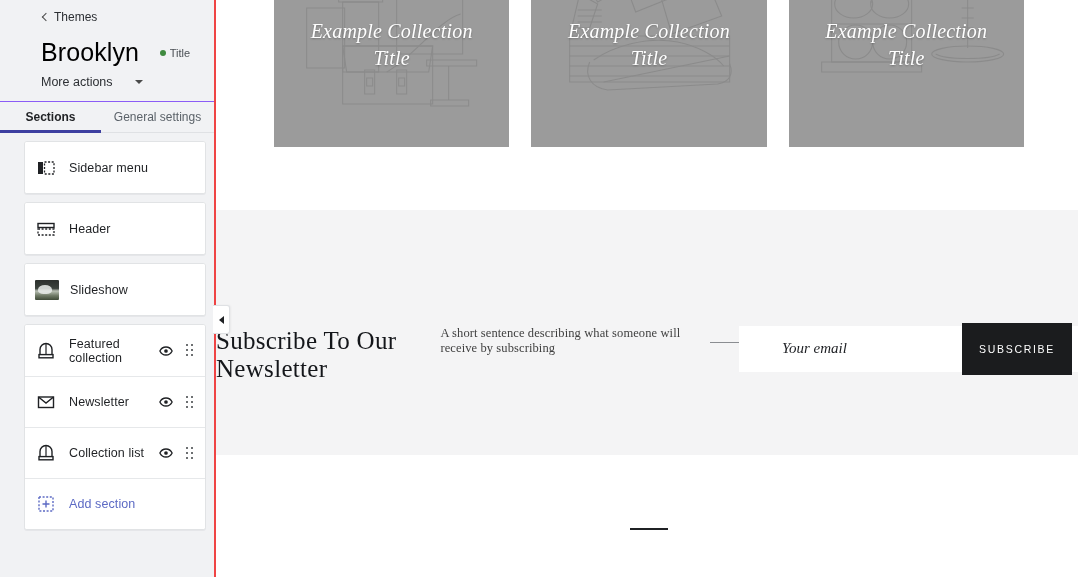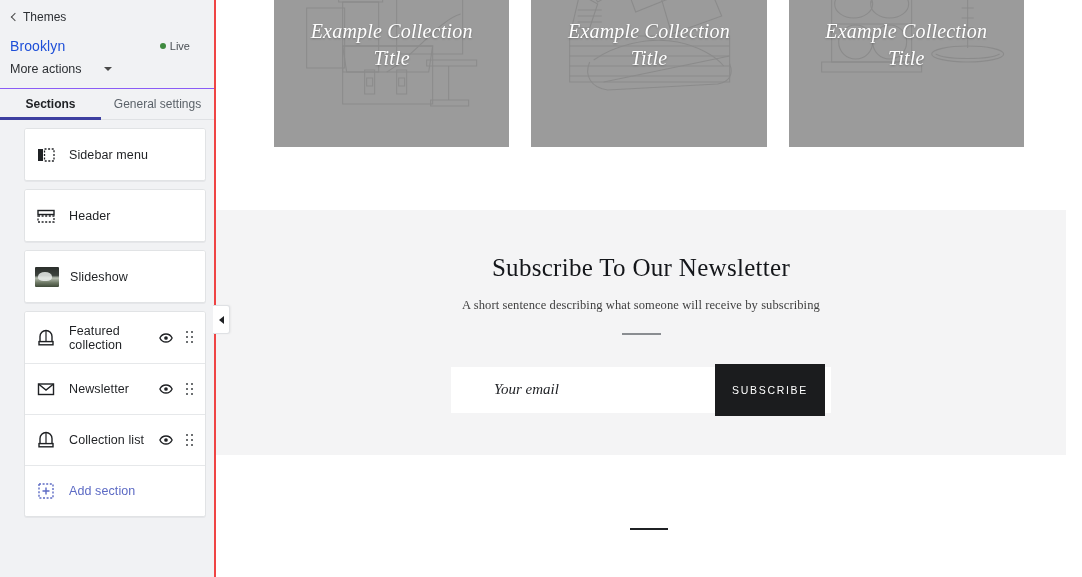--- a/index.html
+++ b/index.html
@@ -12,38 +12,38 @@
   #app { position: relative; width: 1082px; height: 577px; display: flex; }
 
   
   #sidebar {
     width: 214px; height: 577px;
     background: #f1f2f4;
     position: relative;
     flex: 0 0 214px;
     overflow: hidden;
   }
-  .side-head { padding: 8px 12px 0 10px; }
+  .side-head { padding: 8px 12px 0 10px; margin-left: 31px; }
   .themes-link {
     display: flex; align-items: center; gap: 5px;
     font-size: 12px; color: #2c2f33; line-height: 18px;
     cursor: pointer; width: fit-content;
   }
   .chev-left { width: 8px; height: 8px; position: relative; display:inline-block; }
   .chev-left:before {
     content:""; position:absolute; left:2px; top:1px;
     width:5px; height:5px;
     border-left:1.4px solid #4a4a4a; border-bottom:1.4px solid #4a4a4a;
     transform: rotate(45deg);
   }
   .title-row {
     display:flex; align-items:center; justify-content:space-between;
     margin-top: 12px; padding-right: 12px;
   }
-  .shop-title { font-size: 14px; font-weight: 400; color: #1d4ed8; letter-spacing: .1px; }
+  .shop-title { font-size: 25px; font-weight: 400; color: #000000; letter-spacing: .1px; }
   .live-badge { display:flex; align-items:center; gap:4px; font-size:11px; color:#4a4f54; }
   .live-dot { width:6px; height:6px; border-radius:50%; background:#3f8a3f; display:inline-block; }
   .more-actions {
     display:flex; align-items:center; gap:22px;
     font-size: 12.5px; color:#2c2f33; margin-top: 8px; margin-bottom: 12px;
     cursor:pointer; width:fit-content;
   }
   .caret-down {
     width:0;height:0;border-left:4px solid transparent;border-right:4px solid transparent;
     border-top:4.5px solid #4a4a4a; display:inline-block;
@@ -120,22 +120,22 @@
     display:flex; align-items:center; justify-content:center;
   }
   .coll-card svg { position:absolute; inset:0; width:100%; height:100%; opacity:.55; }
   .coll-title {
     position:relative; z-index:2; color:#fff; font-family:"Liberation Serif", serif;
     font-style:italic; font-size:20px; line-height:27px; text-align:center; width:85%;
     text-shadow: 0 1px 2px rgba(0,0,0,.25); letter-spacing:.2px;
   }
 
   .newsletter {
-    position:absolute; left:0; right:16px; top:210px; height:245px; background:#f4f4f5;
-    display:flex; flex-direction:column; align-items:center;
+    position:absolute; left:0; right:4px; top:210px; height:245px; background:#f4f4f5;
+    display:flex; flex-direction:row; align-items:center;
   }
   .nl-title {
     font-family:"Liberation Serif", serif; font-size:25px; color:#14161a;
     margin-top:44px; letter-spacing:.3px; font-weight:400;
   }
   .nl-sub {
     font-family:"Liberation Serif", serif; font-size:12.5px; color:#404040;
     margin-top:16px; letter-spacing:.1px;
   }
   .nl-rule { width:39px; height:1.5px; background:#8a8d91; margin-top:20px; }
@@ -168,21 +168,21 @@
     <div class="side-head">
       <div class="themes-link">
         <span class="chev-left"></span>
         <span>Themes</span>
       </div>
 
       <div class="title-row">
         <div class="shop-title">Brooklyn</div>
         <div class="live-badge">
           <span class="live-dot" style="background: rgb(63, 138, 63);"></span>
-          <span>Live</span>
+          <span>Title</span>
         </div>
       </div>
 
       <div class="more-actions">
         <span>More actions</span>
         <span class="caret-down"></span>
       </div>
     </div>
 
     <div class="tabs">

